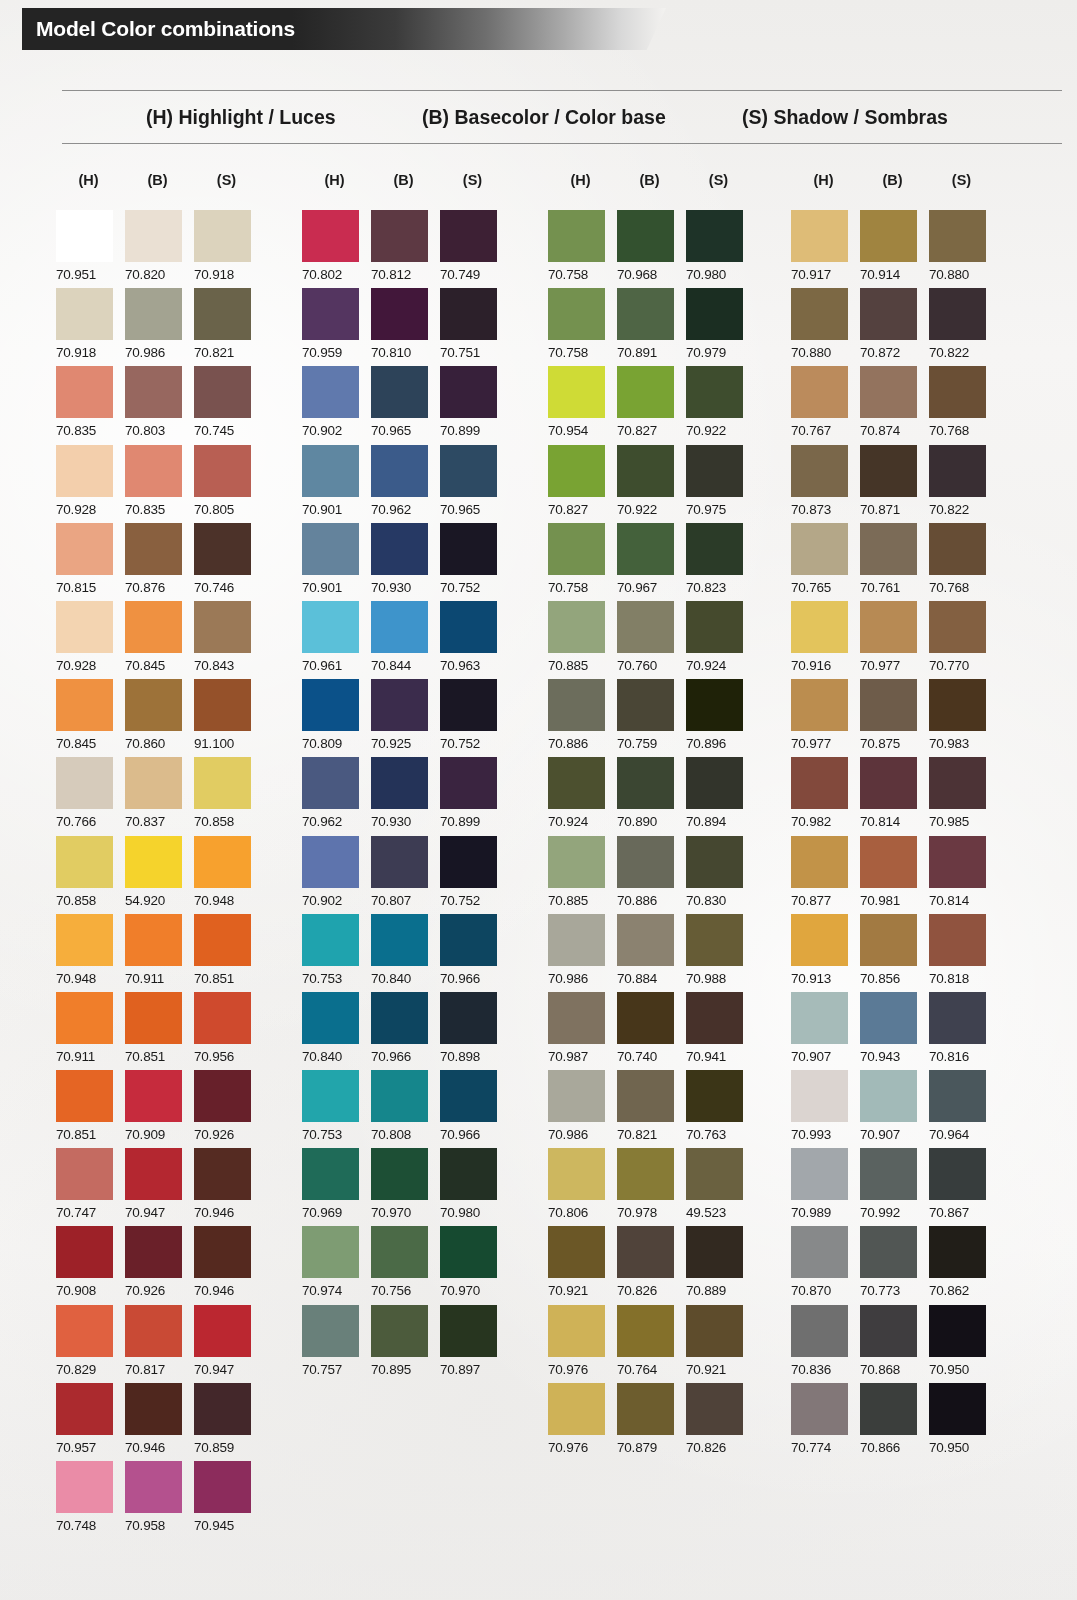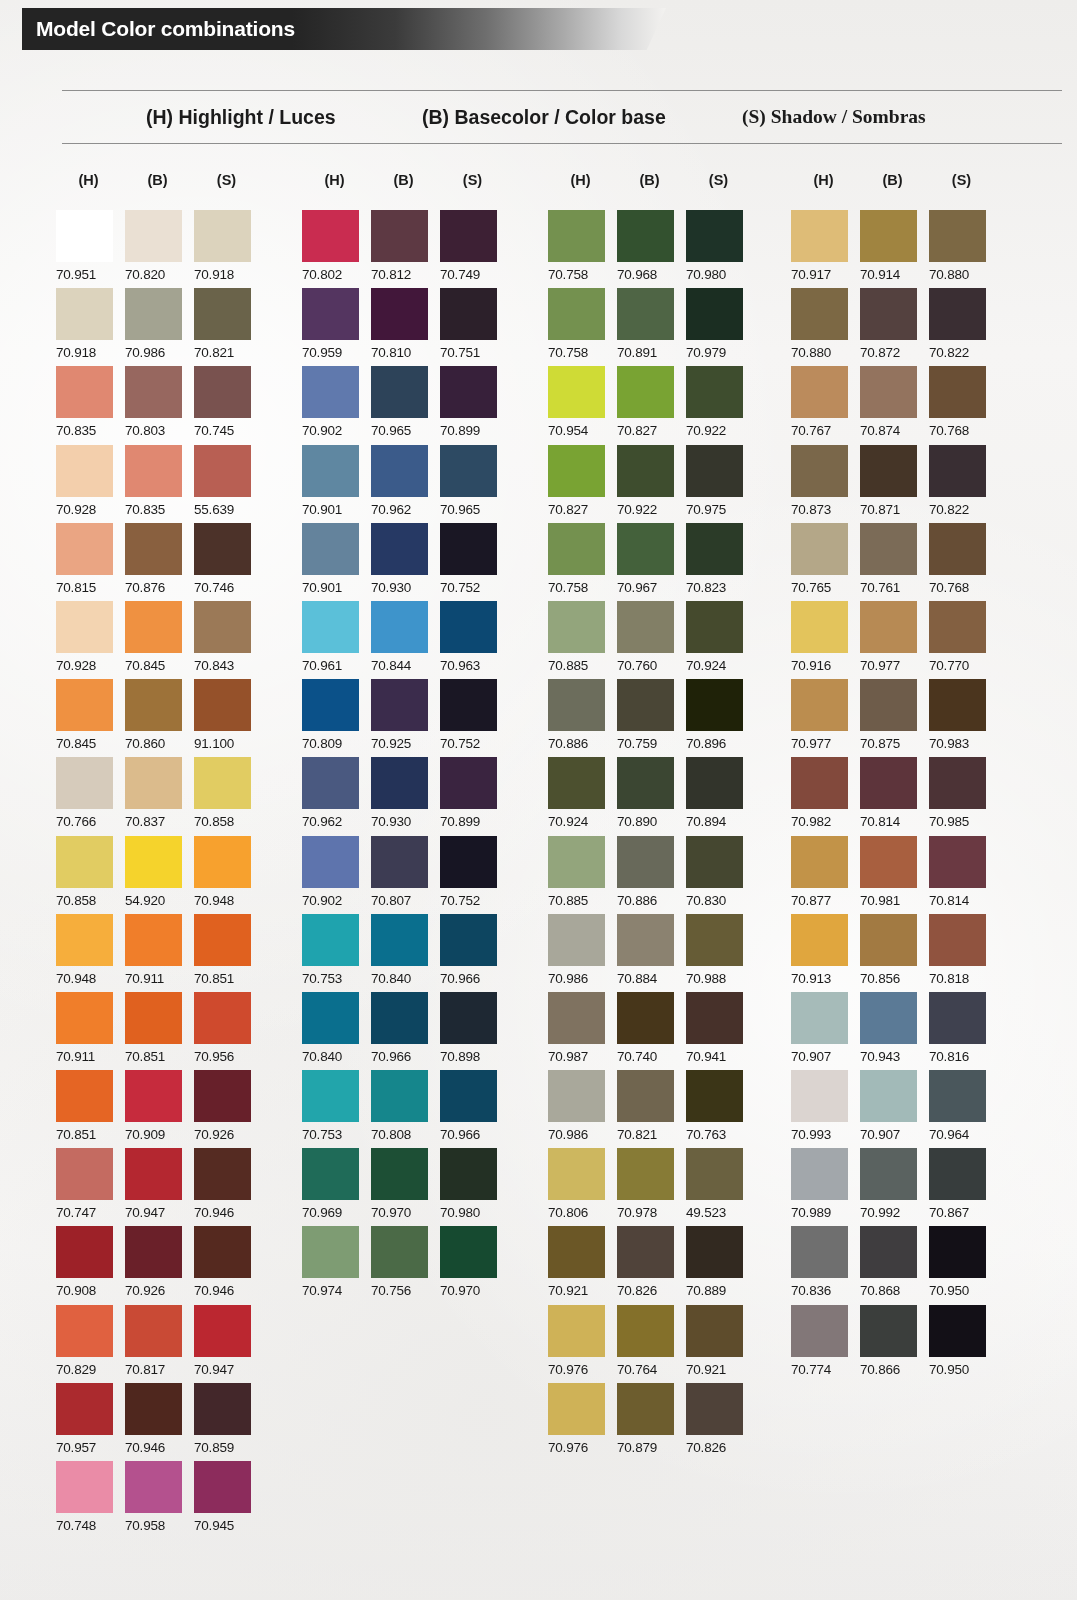--- a/index.html
+++ b/index.html
@@ -69,21 +69,21 @@
     padding-left: 84px;
   }
   .legend-item {
     font-size: 19.5px;
     font-weight: bold;
     color: #1b1b1b;
     white-space: nowrap;
   }
   #legend-item-highlight { width: 276px; }
   #legend-item-basecolor { width: 320px; }
-  #legend-item-shadow { width: 300px; font-family: Liberation Serif, serif; }
+  #legend-item-shadow { width: 300px; }
 
   
   #grid {
     position: absolute;
     top: 172px;
     left: 0;
     width: 1077px;
     z-index: 2;
     display: flex;
   }
@@ -205,21 +205,21 @@
         <div class="swatch-cell">
           <div class="swatch" style="background: rgb(243, 207, 172);"></div>
           <div class="swatch-label">70.928</div>
         </div>
         <div class="swatch-cell">
           <div class="swatch" style="background: rgb(224, 136, 113);"></div>
           <div class="swatch-label">70.835</div>
         </div>
         <div class="swatch-cell">
           <div class="swatch" style="background: rgb(184, 95, 83);"></div>
-          <div class="swatch-label">55.639</div>
+          <div class="swatch-label">70.805</div>
         </div>
       </div>
       <div class="swatch-row">
         <div class="swatch-cell">
           <div class="swatch" style="background: rgb(234, 165, 131);"></div>
           <div class="swatch-label">70.815</div>
         </div>
         <div class="swatch-cell">
           <div class="swatch" style="background: rgb(137, 96, 63);"></div>
           <div class="swatch-label">70.876</div>
@@ -593,20 +593,34 @@
         </div>
         <div class="swatch-cell">
           <div class="swatch" style="background: rgb(75, 106, 71);"></div>
           <div class="swatch-label">70.756</div>
         </div>
         <div class="swatch-cell">
           <div class="swatch" style="background: rgb(22, 74, 48);"></div>
           <div class="swatch-label">70.970</div>
         </div>
       </div>
+      <div class="swatch-row">
+        <div class="swatch-cell">
+          <div class="swatch" style="background: rgb(105, 128, 122);"></div>
+          <div class="swatch-label">70.757</div>
+        </div>
+        <div class="swatch-cell">
+          <div class="swatch" style="background: rgb(76, 91, 60);"></div>
+          <div class="swatch-label">70.895</div>
+        </div>
+        <div class="swatch-cell">
+          <div class="swatch" style="background: rgb(39, 53, 31);"></div>
+          <div class="swatch-label">70.897</div>
+        </div>
+      </div>
     </div>
     <div class="col-group" id="col-group-2">
       <div class="group-header">
         <div class="group-header-cell">(H)</div>
         <div class="group-header-cell">(B)</div>
         <div class="group-header-cell">(S)</div>
       </div>
       <div class="swatch-row">
         <div class="swatch-cell">
           <div class="swatch" style="background: rgb(116, 145, 79);"></div>
@@ -1015,20 +1029,34 @@
           <div class="swatch" style="background: rgb(90, 98, 96);"></div>
           <div class="swatch-label">70.992</div>
         </div>
         <div class="swatch-cell">
           <div class="swatch" style="background: rgb(55, 61, 61);"></div>
           <div class="swatch-label">70.867</div>
         </div>
       </div>
       <div class="swatch-row">
         <div class="swatch-cell">
+          <div class="swatch" style="background: rgb(135, 137, 138);"></div>
+          <div class="swatch-label">70.870</div>
+        </div>
+        <div class="swatch-cell">
+          <div class="swatch" style="background: rgb(81, 86, 84);"></div>
+          <div class="swatch-label">70.773</div>
+        </div>
+        <div class="swatch-cell">
+          <div class="swatch" style="background: rgb(33, 30, 24);"></div>
+          <div class="swatch-label">70.862</div>
+        </div>
+      </div>
+      <div class="swatch-row">
+        <div class="swatch-cell">
           <div class="swatch" style="background: rgb(111, 111, 111);"></div>
           <div class="swatch-label">70.836</div>
         </div>
         <div class="swatch-cell">
           <div class="swatch" style="background: rgb(63, 61, 63);"></div>
           <div class="swatch-label">70.868</div>
         </div>
         <div class="swatch-cell">
           <div class="swatch" style="background: rgb(19, 16, 23);"></div>
           <div class="swatch-label">70.950</div>

